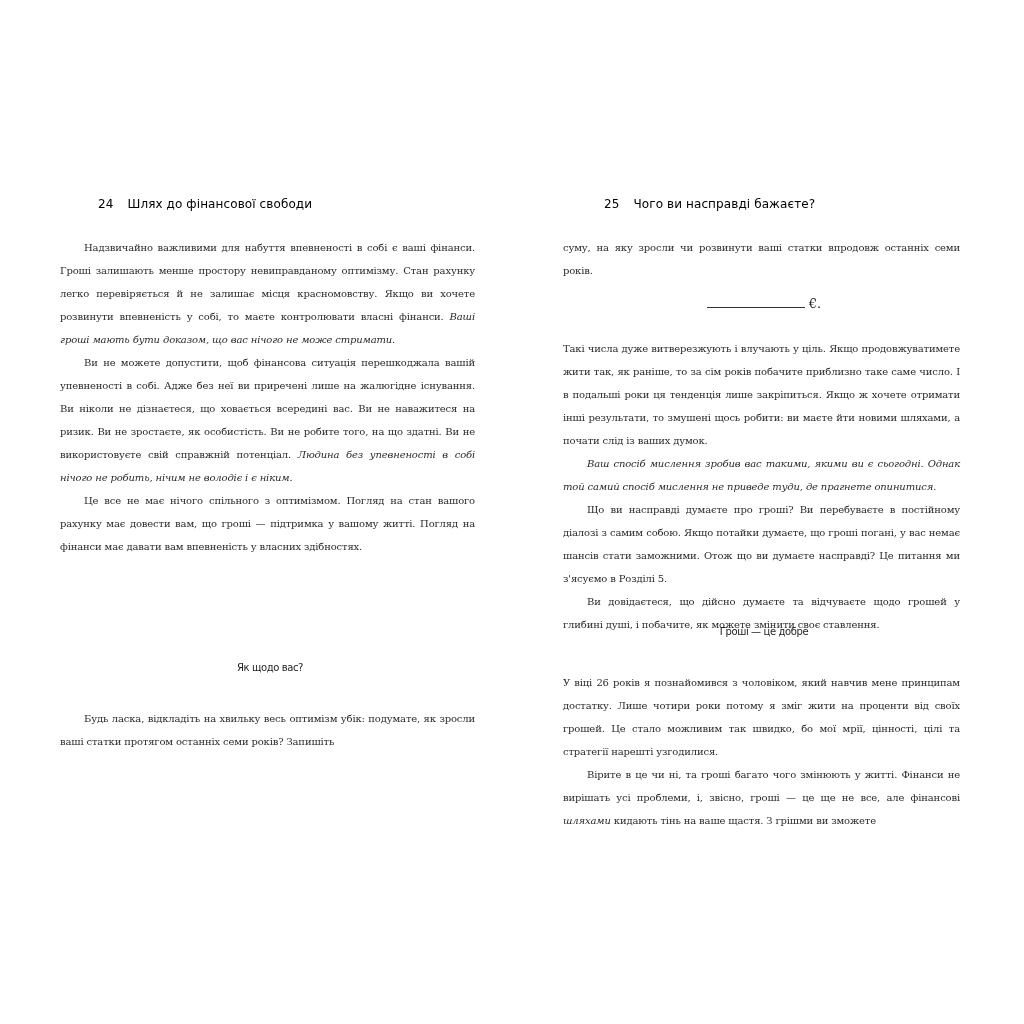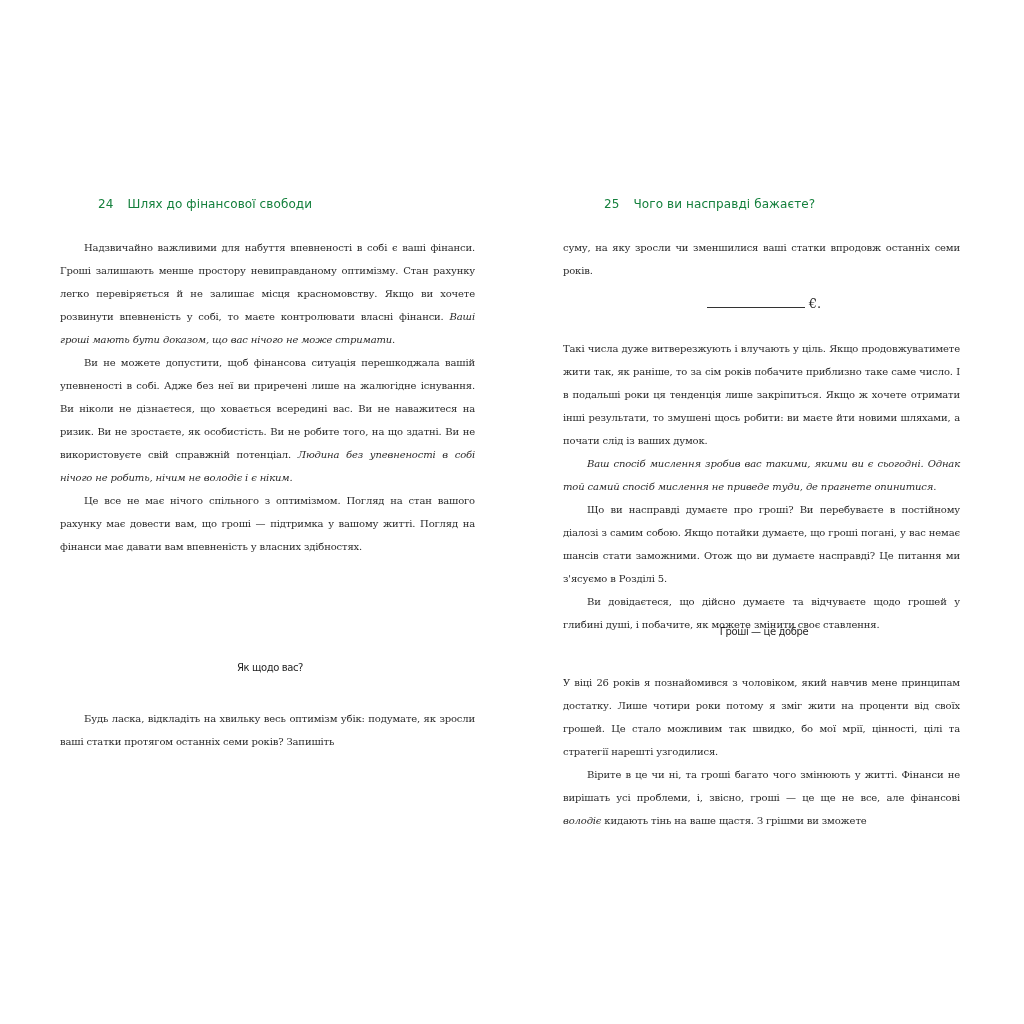--- a/index.html
+++ b/index.html
@@ -2,21 +2,21 @@
 <html><head>
 <meta charset="utf-8">
 <style>
   html, body { margin: 0; padding: 0; background: #ffffff; }
   body { width: 1024px; height: 1024px; position: relative; overflow: hidden;
          font-family: "DejaVu Serif", "Liberation Serif", serif; color: #2a2a2a; }
   .page { position: absolute; top: 0; height: 1024px; }
   .page-left { left: 60px; width: 420px; }
   .page-right { left: 563px; width: 402px; }
   .running-head { position: absolute; top: 197px; font-family: "DejaVu Sans", "Liberation Sans", sans-serif;
-                  font-size: 12px; color: #15803d; white-space: nowrap; letter-spacing: 0.1px; }
+                  font-size: 12px; color: #000000; white-space: nowrap; letter-spacing: 0.1px; }
   .page-left .running-head { left: 38px; }
   .page-right .running-head { left: 41px; text-align: center; }
   .running-head .num { margin-right: 14px; }
   .body { position: absolute; left: 0; right: 5px; font-size: 10px; line-height: 23px;
           text-align: justify; letter-spacing: -0.15px; }
   .body p { margin: 0; text-indent: 24px; }
   .body p.noindent { text-indent: 0; }
   .body em { font-style: italic; }
   .heading { font-family: "DejaVu Sans", "Liberation Sans", sans-serif; font-size: 10px; font-weight: normal;
              text-align: center; margin: 0; color: #1e1e1e; letter-spacing: -0.4px; position: absolute; left: 0; right: 0; }
@@ -43,33 +43,33 @@
     <p>Будь ласка, відкладіть на хвильку весь оптимізм убік: подумате, як зросли ваші статки протягом останніх семи років? Запишіть</p>
   </div>
 </div>
 
 <div class="page page-right">
   <div class="running-head">
     <span class="num">25</span><span>Чого ви насправді бажаєте?</span>
   </div>
 
   <div class="body" style="top:236px;">
-    <p class="noindent">суму, на яку зросли чи зменшилися ваші статки впродовж останніх семи років.</p>
+    <p class="noindent">суму, на яку зросли чи розвинути ваші статки впродовж останніх семи років.</p>
   </div>
 
   <div class="blank-line" style="top:296px;">
     <span class="line"></span><span>€.</span>
   </div>
 
   <div class="body" style="top:337px;">
     <p class="noindent">Такі числа дуже витверезжують і влучають у ціль. Якщо продовжуватимете жити так, як раніше, то за сім років побачите приблизно таке саме число. І в подальші роки ця тенденція лише закріпиться. Якщо ж хочете отримати інші результати, то змушені щось робити: ви маєте йти новими шляхами, а почати слід із ваших думок.</p>
     <p><em>Ваш спосіб мислення зробив вас такими, якими ви є сьогодні. Однак той самий спосіб мислення не приведе туди, де прагнете опинитися.</em></p>
     <p>Що ви насправді думаєте про гроші? Ви перебуваєте в постійному діалозі з самим собою. Якщо потайки думаєте, що гроші погані, у вас немає шансів стати заможними. Отож що ви думаєте насправді? Це питання ми з'ясуємо в Розділі 5.</p>
     <p>Ви довідаєтеся, що дійсно думаєте та відчуваєте щодо грошей у глибині душі, і побачите, як можете змінити своє ставлення.</p>
   </div>
 
   <h2 class="heading" style="top:626px;">Гроші — це добре</h2>
 
   <div class="body" style="top:671px;">
     <p class="noindent">У віці 26 років я познайомився з чоловіком, який навчив мене принципам достатку. Лише чотири роки потому я зміг жити на проценти від своїх грошей. Це стало можливим так швидко, бо мої мрії, цінності, цілі та стратегії нарешті узгодилися.</p>
-    <p><span>Вірите в це чи ні, та гроші багато чого змінюють у житті. Фінанси не вирішать усі проблеми, і, звісно, гроші — це ще не все, але фінансові </span><em>володіє</em><span> кидають тінь на ваше щастя. З грішми ви зможете</span></p>
+    <p><span>Вірите в це чи ні, та гроші багато чого змінюють у житті. Фінанси не вирішать усі проблеми, і, звісно, гроші — це ще не все, але фінансові </span><em>шляхами</em><span> кидають тінь на ваше щастя. З грішми ви зможете</span></p>
   </div>
 </div>
 
 </body></html>

